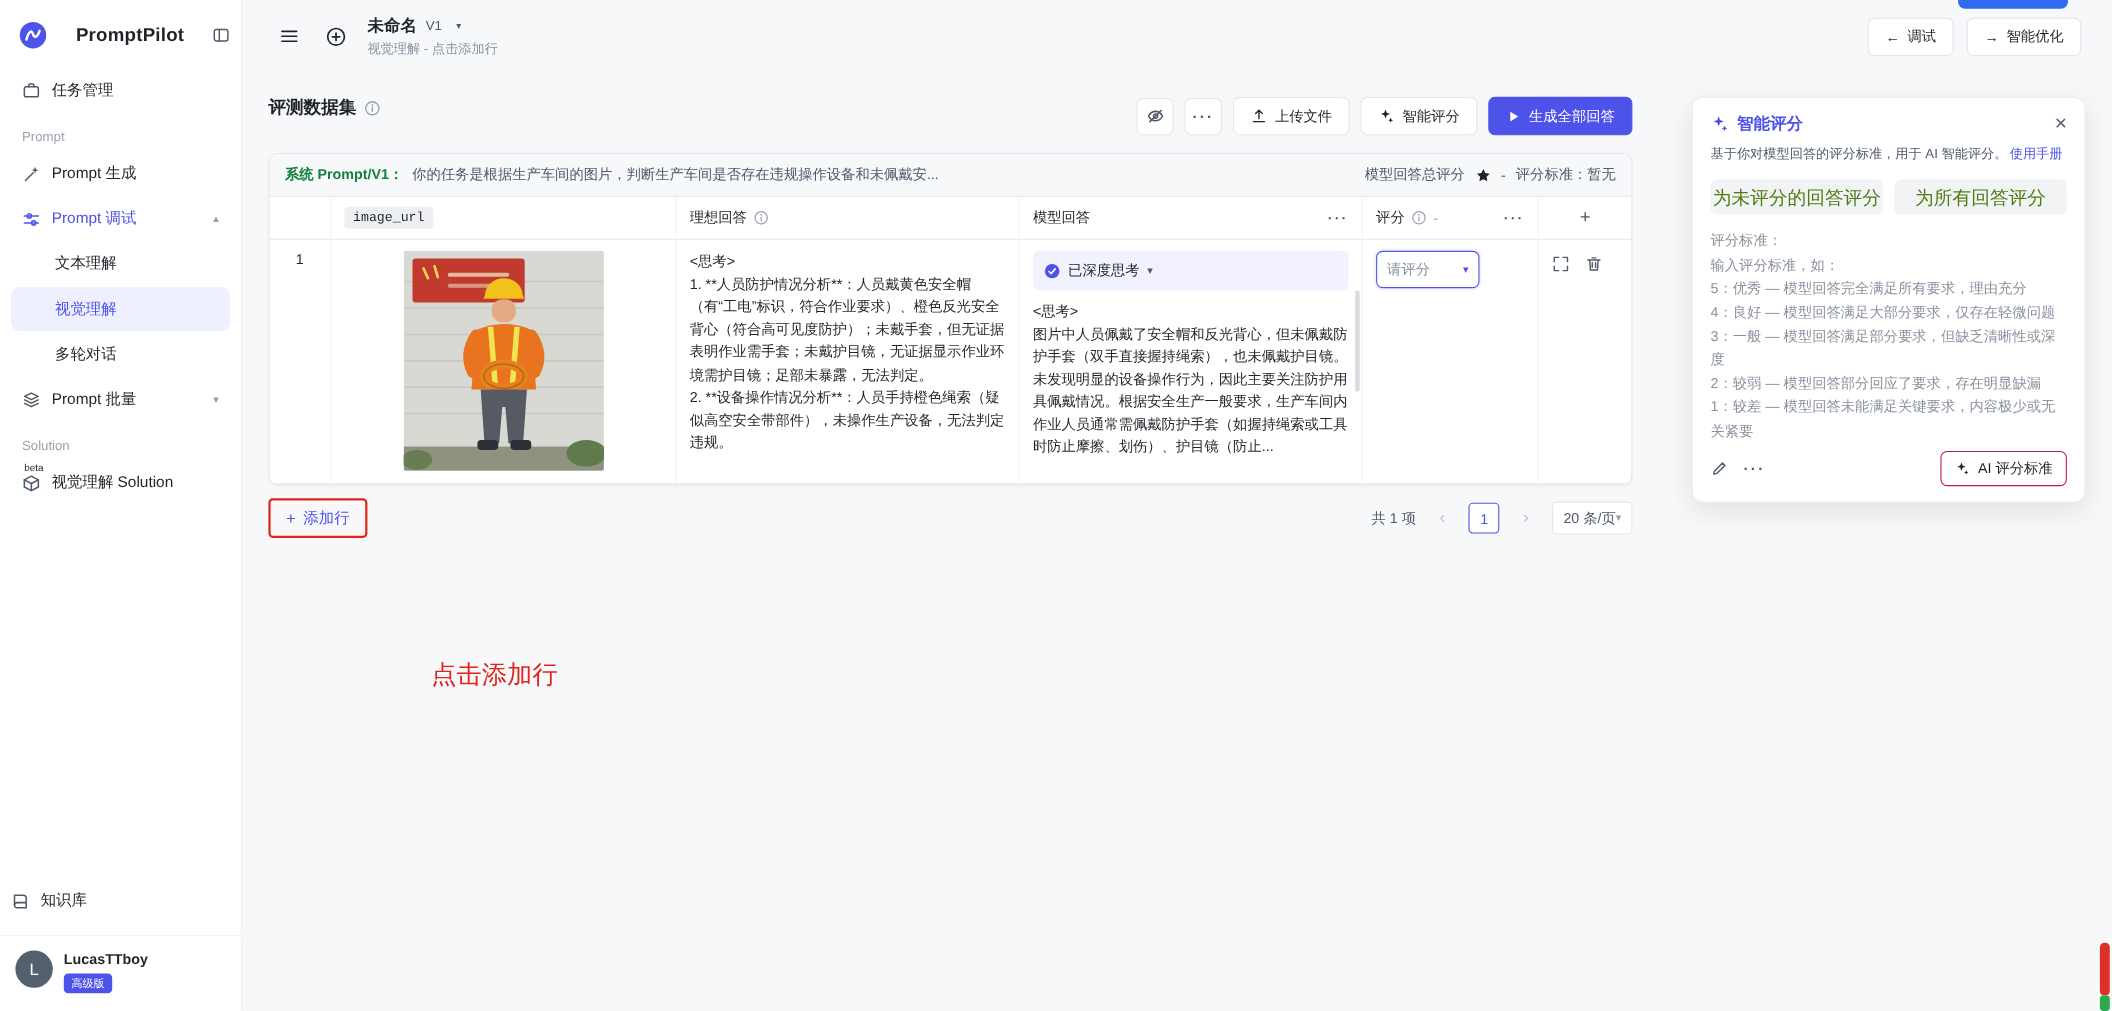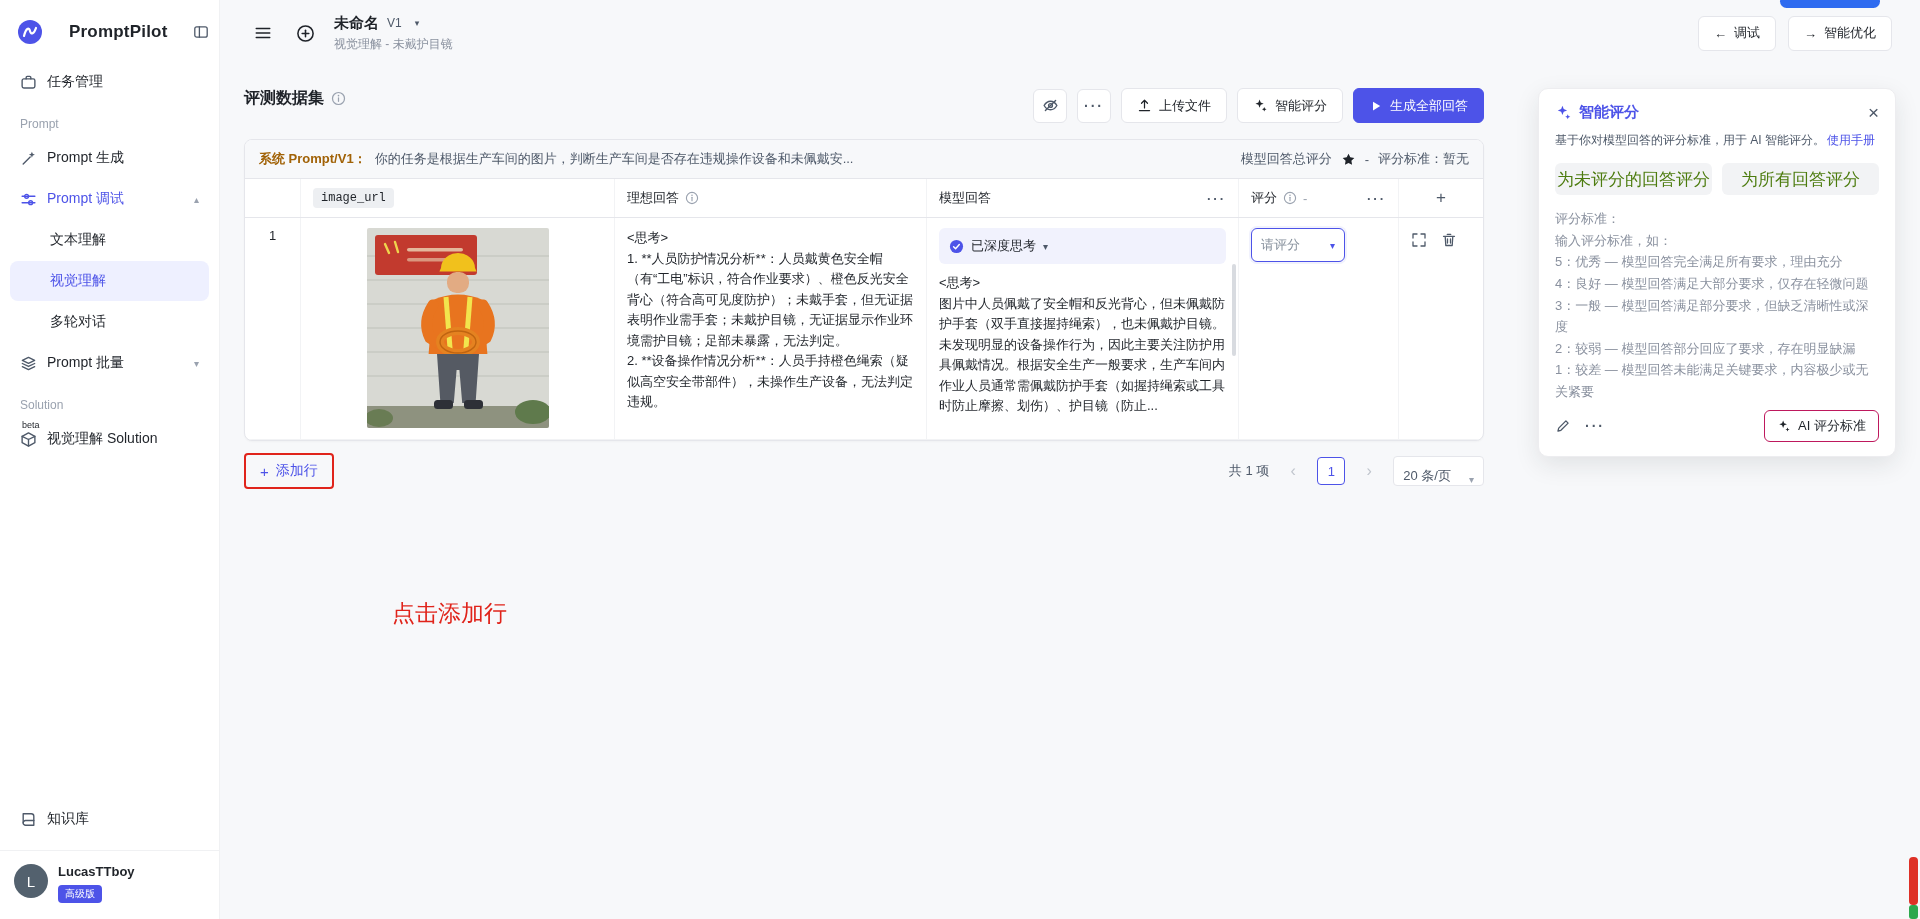--- a/index.html
+++ b/index.html
@@ -18,21 +18,21 @@
 .logo-collapse{margin-left:auto;color:#4e5969;display:flex}
 .nav{padding:0 10px}
 .nav-item{position:relative;display:flex;align-items:center;gap:10px;height:40px;padding:0 10px;border-radius:8px;font-size:14px;color:#1f2329;margin-bottom:1px}
 .nav-item .nav-ic{color:#4e5969;display:flex}
 .nav-item.sel{background:#eef0ff;color:#4d53e8}
 .nav-item.hl,.nav-item.hl .nav-ic{color:#4d53e8}
 .nav-section{font-size:12px;color:#9aa2af;padding:14px 10px 7px}
 .nav-sub{padding-left:40px}
 .chev{margin-left:auto;color:#9aa2af;font-size:10px}
 .beta{position:absolute;top:1px;left:12px;font-size:9px;color:#1f2329}
-.side-bottom{margin-top:auto;padding:0 10px}
+.side-bottom{margin-top:auto;padding:0 0}
 .user-row{border-top:1px solid #f0f1f3;margin-top:10px;padding:13px 14px 16px;display:flex;align-items:flex-start;gap:10px}
 .avatar{width:34px;height:34px;border-radius:50%;background:#53616e;color:#fff;display:flex;align-items:center;justify-content:center;font-size:15px;flex:none}
 .user-name{font-weight:bold;font-size:13px;line-height:1.3}
 .user-badge{display:inline-block;background:#4d53e8;color:#fff;font-size:10px;padding:2px 7px;border-radius:4px;margin-top:4px}
 
 
 .topbar{position:absolute;left:220px;top:0;right:0;height:66px;display:flex;align-items:center;padding:0 28px;gap:12px}
 .tb-icon{width:30px;height:30px;border-radius:6px;display:flex;align-items:center;justify-content:center;color:#1f2329}
 .doc-meta{display:flex;flex-direction:column;gap:3px;margin-left:2px}
 .doc-row{display:flex;align-items:center;gap:8px}
@@ -45,21 +45,21 @@
 
 
 .main{position:absolute;left:220px;top:66px;right:0;bottom:0;padding:22px 0 0 24px}
 .page-head{display:flex;align-items:flex-start;width:1240px;margin-bottom:16px}
 .page-title{font-size:16px;font-weight:bold;display:flex;align-items:center;gap:7px}
 .info{color:#9aa2af}
 .toolbar{margin-left:auto;display:flex;align-items:center;gap:10px}
 .sq-btn{width:34px;height:34px;border:1px solid #e5e6eb;background:#fff;border-radius:6px;display:flex;align-items:center;justify-content:center;color:#4e5969}
 .card{width:1240px;background:#fff;border:1px solid #e5e6eb;border-radius:8px;overflow:hidden;box-shadow:0 1px 2px rgba(31,35,41,.03)}
 .sysbar{display:flex;align-items:center;gap:8px;background:#f7f8fa;padding:10px 14px;font-size:13px;color:#4e5969;border-bottom:1px solid #e5e6eb}
-.sys-label{font-weight:bold;color:#a16207;flex:none}
+.sys-label{font-weight:bold;color:#15803d;flex:none}
 .sys-text{white-space:nowrap;overflow:hidden;text-overflow:ellipsis;max-width:580px}
 .sys-right{margin-left:auto;display:flex;align-items:center;gap:9px;flex:none;color:#4e5969}
 .star{color:#1f2329}
 .thead{display:flex;font-size:13px;background:#fff;border-bottom:1px solid #e5e6eb}
 .th{display:flex;align-items:center;gap:6px;padding:9px 12px;border-right:1px solid #f2f3f5}
 .mleft{margin-left:auto}
 .trow{display:flex;height:222px;font-size:13px;border-bottom:1px solid #f2f3f5}
 .td{padding:10px 12px;border-right:1px solid #f2f3f5;overflow:hidden;position:relative}
 .c-idx{width:56px;flex:none}
 .c-img{width:314px;flex:none}
@@ -74,21 +74,21 @@
 .think-caret{color:#4e5969;font-size:10px}
 .score-select{display:flex;align-items:center;justify-content:space-between;width:94px;height:34px;border:1px solid #4d53e8;border-radius:6px;padding:0 9px;color:#86909c;font-size:13px;background:#fff;box-shadow:0 0 0 2px rgba(77,83,232,.08)}
 .act-icons{display:flex;gap:14px;color:#4e5969;padding-top:4px}
 .vscroll{position:absolute;right:2px;top:46px;width:4px;height:92px;background:#d8dbe0;border-radius:2px}
 .below{display:flex;align-items:center;width:1240px;margin-top:12px}
 .add-wrap{border:2px solid #e0241b;padding:2px;border-radius:4px}
 .add-btn{display:flex;align-items:center;gap:7px;color:#4d53e8;font-size:14px;padding:5px 12px}
 .pager{margin-left:auto;display:flex;align-items:center;gap:10px;font-size:13px;color:#4e5969}
 .pg-btn{width:28px;height:28px;display:flex;align-items:center;justify-content:center;color:#c0c5cd;font-size:16px}
 .pg-num{min-width:28px;height:28px;border:1px solid #4d53e8;color:#4d53e8;border-radius:4px;display:flex;align-items:center;justify-content:center;background:#fff;font-size:13px}
-.pg-size{display:flex;align-items:flex-end;gap:18px;height:30px;border:1px solid #e5e6eb;border-radius:4px;padding:0 9px;background:#fff}
+.pg-size{display:flex;align-items:center;gap:0;height:30px;border:1px solid #e5e6eb;border-radius:4px;padding:0 9px;background:#fff}
 .annot{position:absolute;left:392px;top:598px;font-size:23px;color:#e0241b;z-index:4}
 
 
 .panel{position:absolute;right:24px;top:88px;width:358px;background:#fff;border:1px solid #ededf0;border-radius:10px;box-shadow:0 8px 24px rgba(31,35,41,.1);padding:14px 16px;z-index:6}
 .panel-head{display:flex;align-items:center;gap:7px}
 .panel-title{font-size:15px;font-weight:bold;color:#4d53e8}
 .panel-close{margin-left:auto;color:#4e5969;font-size:19px;line-height:1}
 .panel-desc{font-size:12px;color:#4e5969;margin-top:9px;line-height:1.6}
 .plink{color:#4d53e8;margin-left:2px}
 .panel-btns{display:flex;gap:10px;margin-top:13px}
@@ -219,21 +219,21 @@
       </svg>
     </span>
   <div class="doc-meta" data-interactable="false">
     <div class="doc-row" data-interactable="false">
       <span class="doc-title" data-interactable="false">未命名</span>
       <span class="ver" data-interactable="true">
           <span data-interactable="false">V1</span>
           <span data-interactable="false" style="font-size:9px">▾</span>
         </span>
     </div>
-    <span class="doc-sub" data-interactable="false">视觉理解 - 未戴护目镜</span>
+    <span class="doc-sub" data-interactable="false">视觉理解 - 点击添加行</span>
   </div>
   <div class="topbar-right" data-interactable="false">
     <button class="btn" data-interactable="true">
         <span data-interactable="false">←</span>
         <span data-interactable="false">调试</span>
       </button>
     <button class="btn" data-interactable="true">
         <span data-interactable="false">→</span>
         <span data-interactable="false">智能优化</span>
       </button>

